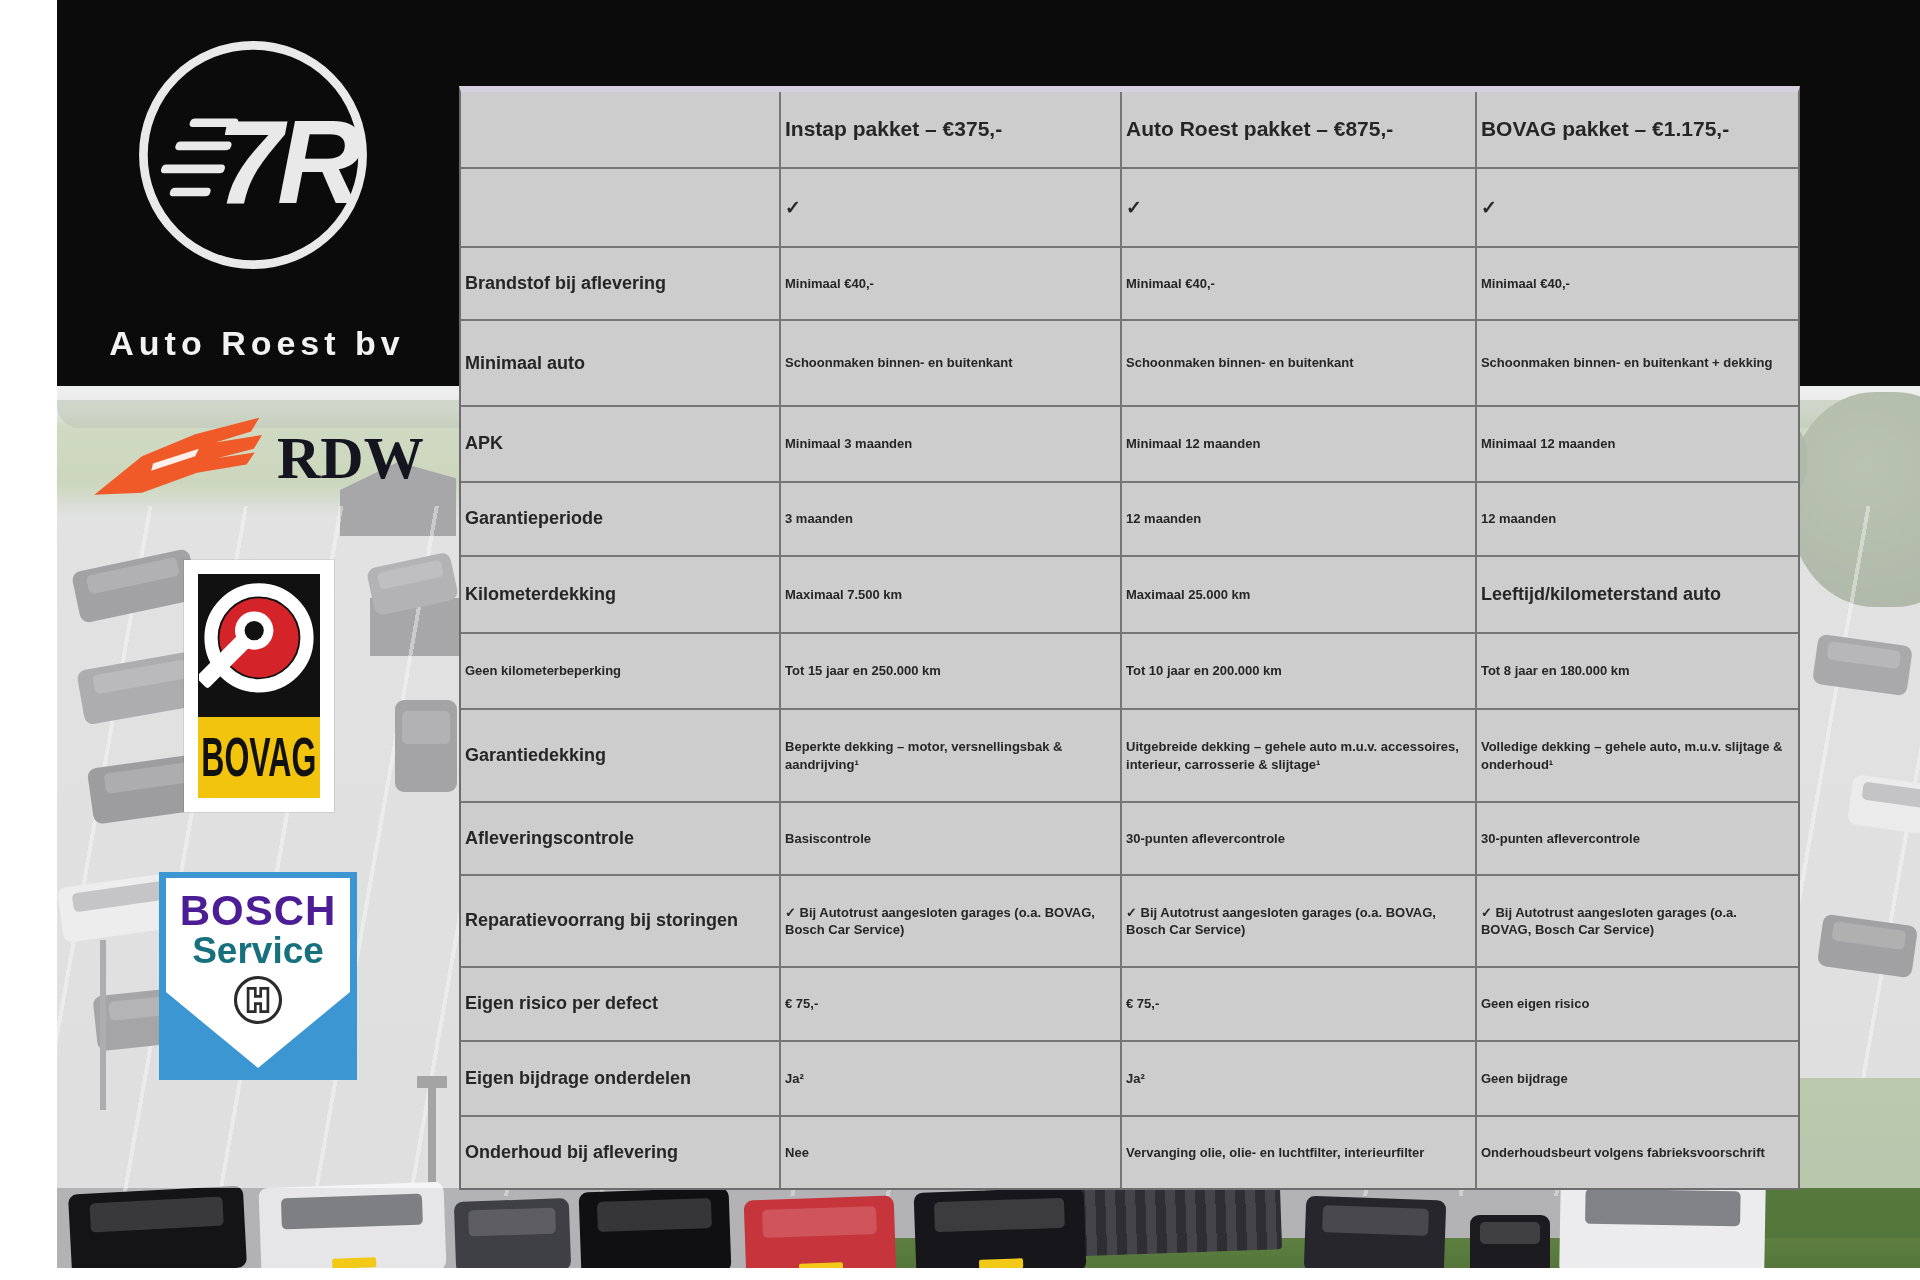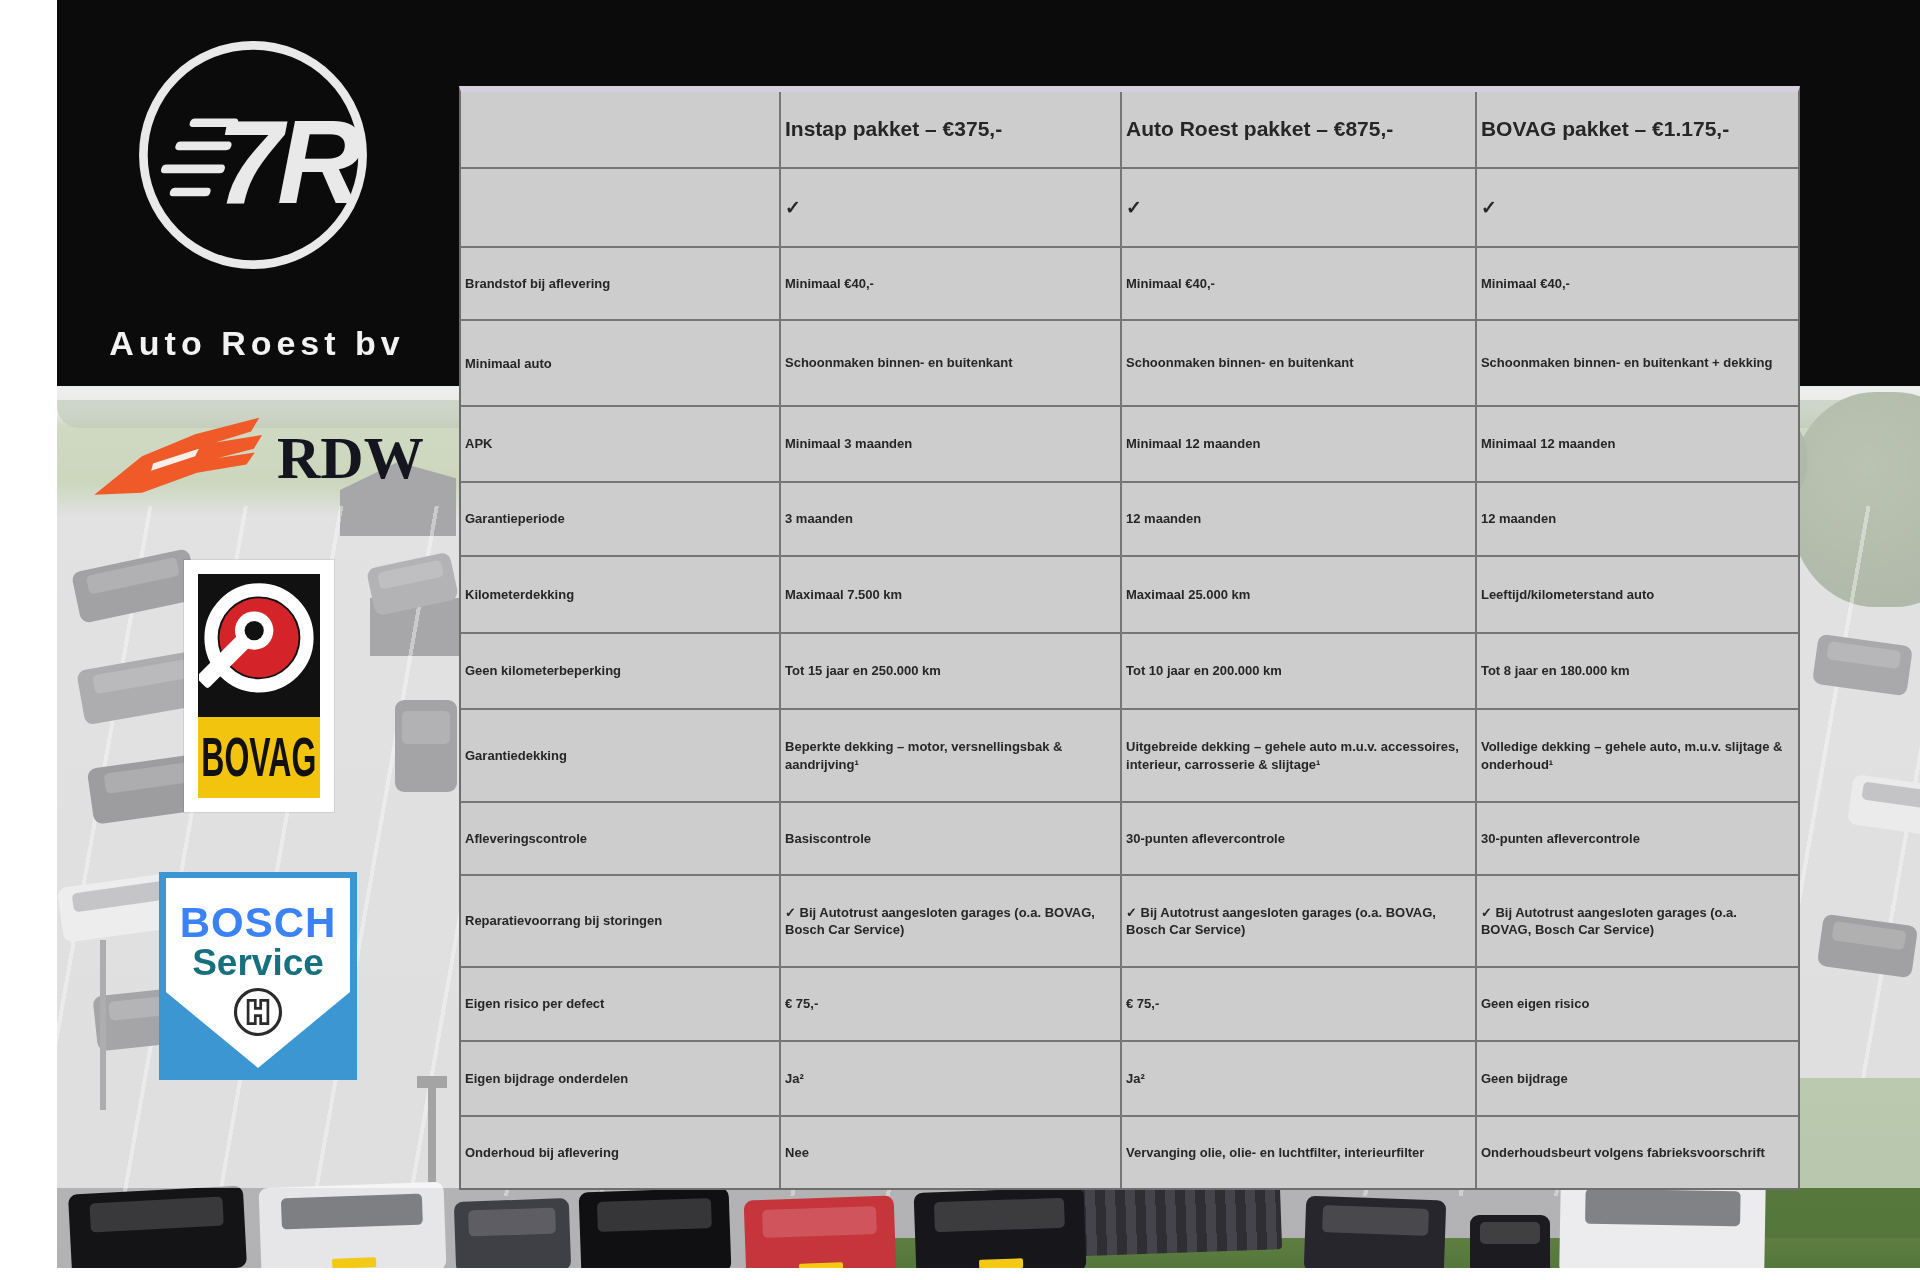--- a/index.html
+++ b/index.html
@@ -42,35 +42,35 @@
          box-sizing:border-box;z-index:6;display:flex;flex-direction:column;box-shadow:0 0 0 1px rgba(0,0,0,.08);}
   .bovag-top{flex:1.75;background:#111111;display:flex;align-items:center;justify-content:center;}
   .bovag-band{flex:1;background:#f2c40e;display:flex;align-items:center;justify-content:center;overflow:hidden;}
   .bovag-text{font-size:40px;font-weight:bold;color:#111111;transform:scale(.8,1.4);letter-spacing:0;}
 
   
   .bosch{position:absolute;left:159px;top:872px;width:198px;height:208px;background:#3b96d2;z-index:6;}
   .bosch-shield{position:absolute;left:7px;top:6px;width:184px;height:190px;background:#ffffff;
                 clip-path:polygon(0 0,100% 0,100% 60%,50% 100%,0 60%);
                 display:flex;flex-direction:column;align-items:center;}
-  .bosch-word{font-size:42px;font-weight:bold;color:#3b82f6;letter-spacing:1px;margin-top:24px;line-height:1;}
+  .bosch-word{font-size:42px;font-weight:bold;color:#4c1d95;letter-spacing:1px;margin-top:12px;line-height:1;}
   .bosch-service{font-size:37px;font-weight:bold;color:#17707e;line-height:1.05;text-align:right;}
 
   
   .pkg-table{position:absolute;left:459px;top:86px;width:1341px;height:1104px;z-index:5;
              display:grid;box-sizing:border-box;background:#cdcdcd;
              grid-template-columns:321fr 342fr 356fr 322fr;
              grid-template-rows:77fr 80fr 73fr 86fr 76fr 75fr 77fr 76fr 94fr 73fr 92fr 74fr 76fr 71fr;
              border:2px solid #6d6d6d;border-top:6px solid #d5cfe0;}
   .cell{border-right:2px solid #767676;border-bottom:2px solid #767676;box-sizing:border-box;
         display:flex;align-items:center;padding:6px 12px 6px 4px;color:#262626;font-weight:bold;}
   .cell:nth-child(4n){border-right:none;}
   .cell:nth-child(n+53){border-bottom:none;}
   .head-cell{font-size:21px;}
-  .label-cell{font-size:13px;}
+  .label-cell{font-size:18px;}
   .body-cell{font-size:13px;line-height:1.32;}
   .check-cell{font-size:19px;}
 </style>
 </head>
 <body>
 
 <div class="stage">
 
   <div class="photo">
     <div class="treeline"></div>

